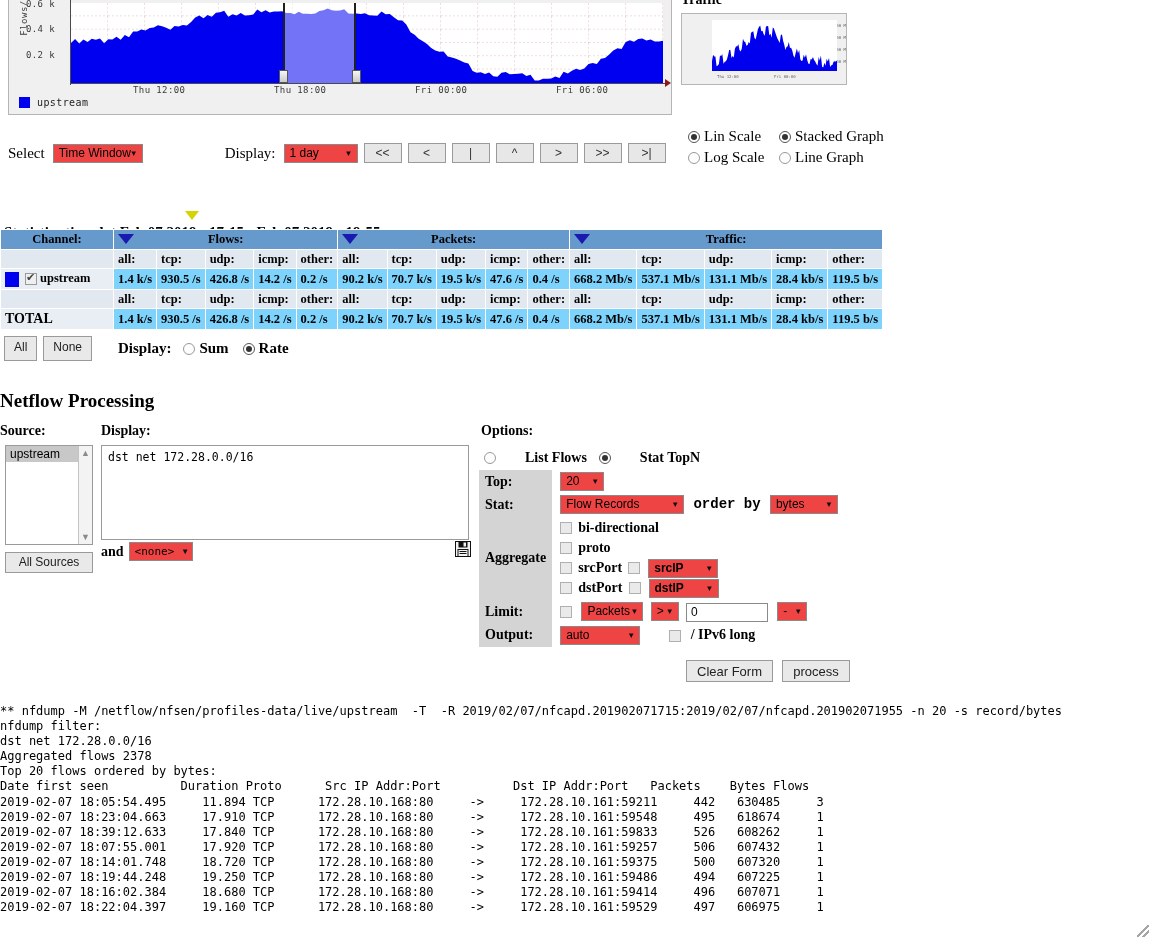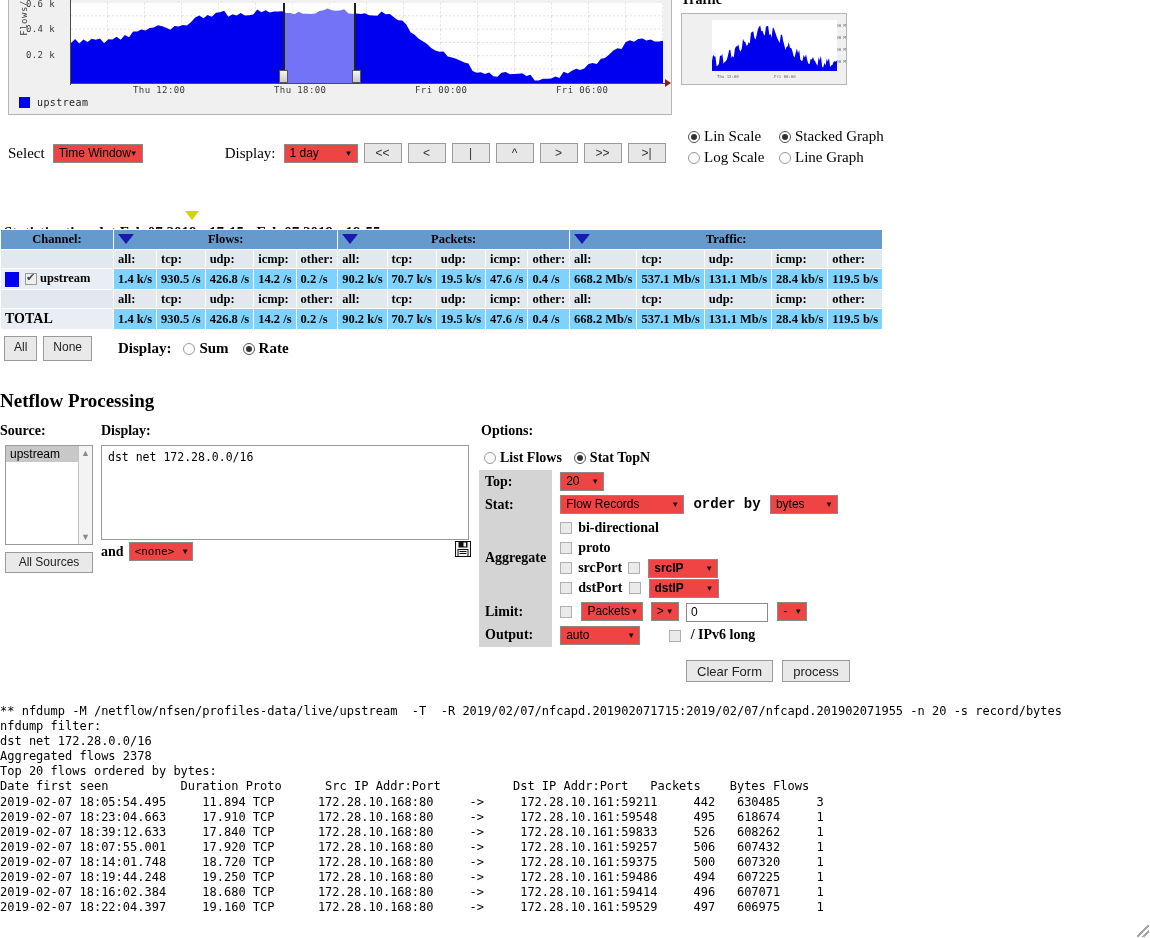--- a/index.html
+++ b/index.html
@@ -251,21 +251,21 @@
     position: absolute; right: 1px; bottom: 1px; width: 12px; height: 12px;
     background: linear-gradient(135deg,transparent 45%,#a5a5a5 45%,#a5a5a5 55%,transparent 55%),
                 linear-gradient(135deg,transparent 70%,#a5a5a5 70%,#a5a5a5 80%,transparent 80%);
   }
   #and-row { position: absolute; left: 101px; top: 542px; display: flex; align-items: center; }
   #and-row .and-lbl { font-size: 14px; font-weight: bold; margin-right: 5px; }
   #save-icon { position: absolute; left: 455px; top: 541px; }
 
   
   #opt-radios { position: absolute; left: 484px; top: 450px; display: flex; align-items: center; font-size: 14px; font-weight: bold; }
-  #opt-radios .ritem { display: flex; align-items: center; margin-right: 12px; }
+  #opt-radios .ritem { display: flex; align-items: center; margin-right: 12px; gap: 25px; }
 
   #opt-table { position: absolute; left: 479px; top: 470px; border-collapse: collapse; }
   #opt-table td { padding: 0; vertical-align: middle; }
   #opt-table td.key {
     background: #d4d4d4; font-size: 14px; font-weight: bold;
     padding: 2px 6px; width: 70px; box-sizing: border-box;
   }
   #opt-table td.val { padding: 2px 0 2px 8px; }
   .opt-row-h { height: 23px; }
   .cbx {

